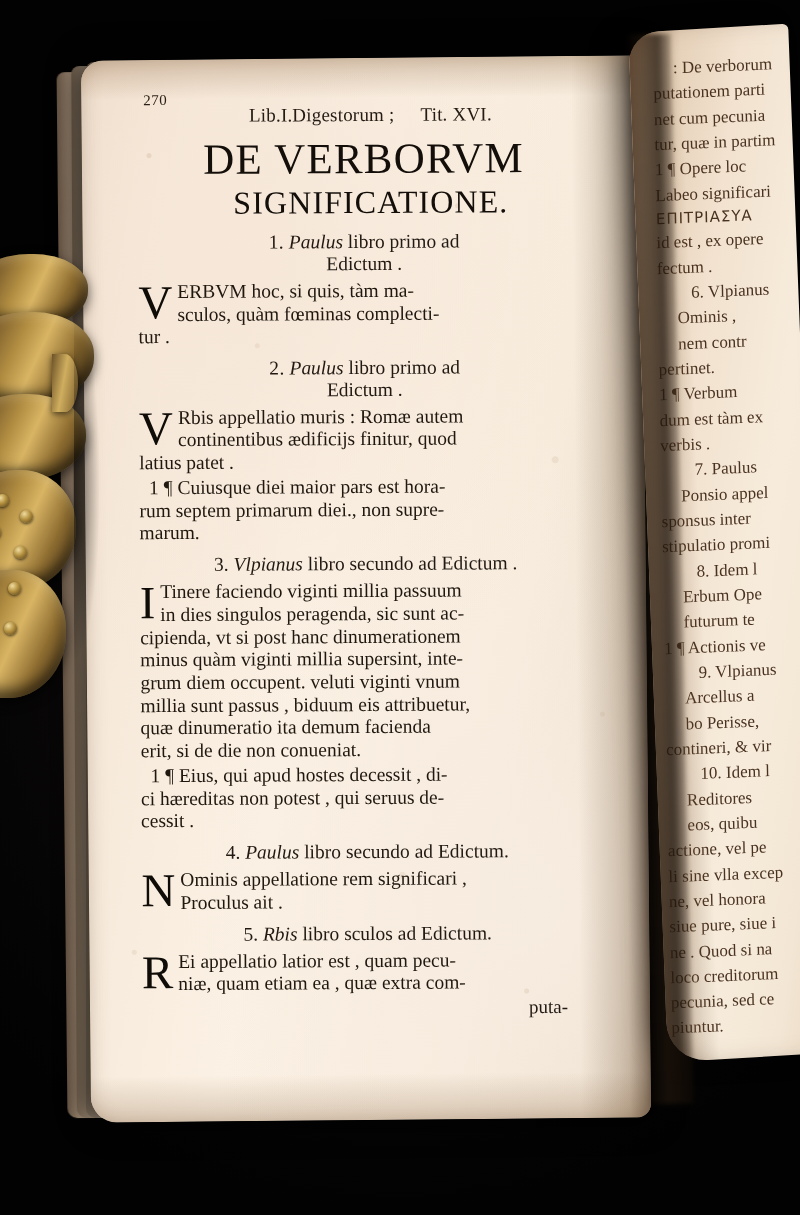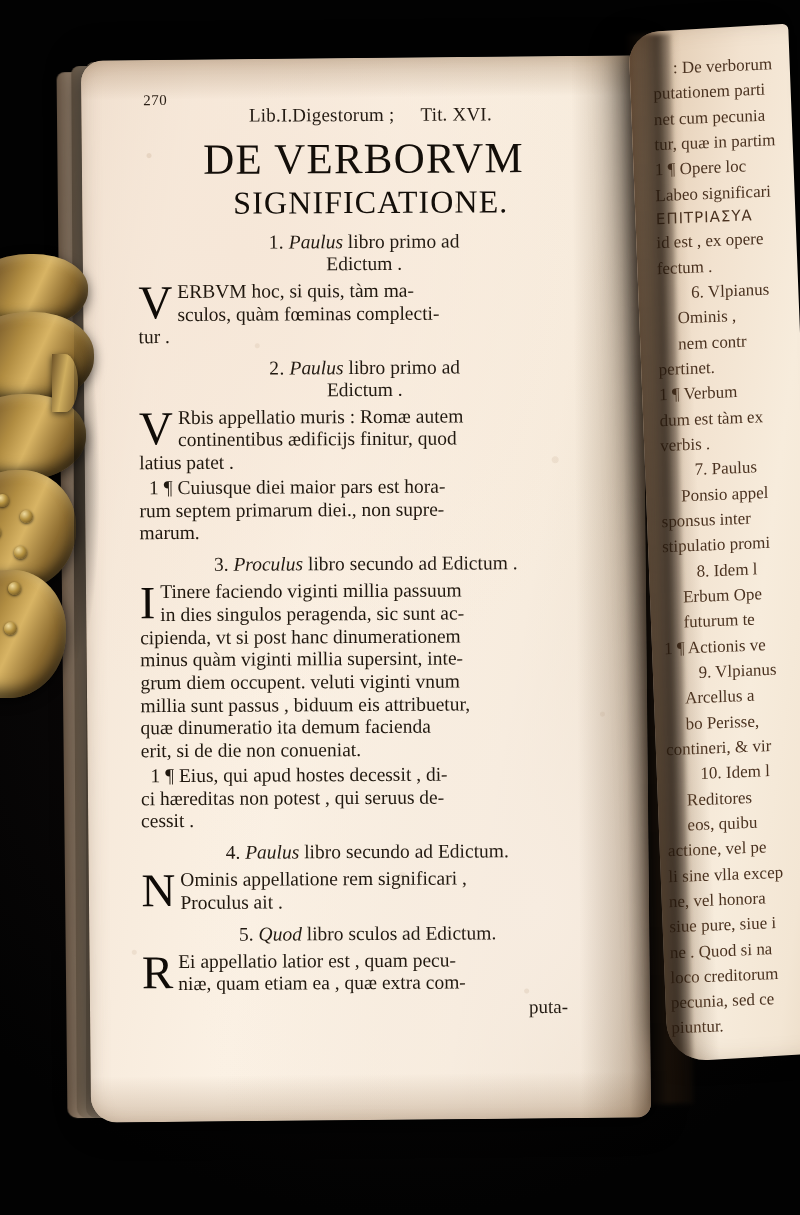--- a/index.html
+++ b/index.html
@@ -267,21 +267,21 @@
           &nbsp;&nbsp;<span>1</span>
           <span class="pilcrow">¶</span>
           <span>Cuiusque diei maior pars est hora-</span>
         </span>
         <span class="ln">rum septem primarum diei., non supre-</span>
         <span class="ln">marum.</span>
       </div>
 
       <div class="rubric-line">
         <span class="num">3.</span>
-        <i>Proculus</i>
+        <i>Vlpianus</i>
         <span>libro secundo ad Edictum .</span>
       </div>
 
       <div class="para">
         <span class="dc tall">I</span>
         <span class="ln">Tinere faciendo viginti millia passuum</span>
         <span class="ln">in dies singulos peragenda,  sic sunt ac-</span>
         <span class="ln">cipienda, vt si post hanc dinumerationem</span>
         <span class="ln">minus quàm viginti millia supersint, inte-</span>
         <span class="ln">grum diem occupent. veluti viginti vnum</span>
@@ -307,21 +307,21 @@
       </div>
 
       <div class="para">
         <span class="dc">N</span>
         <span class="ln">Ominis appellatione rem significari ,</span>
         <span class="ln">Proculus ait .</span>
       </div>
 
       <div class="rubric-line">
         <span class="num">5.</span>
-        <i>Quod</i>
+        <i>Rbis</i>
         <span>libro sculos ad Edictum.</span>
       </div>
 
       <div class="para">
         <span class="dc">R</span>
         <span class="ln">Ei appellatio latior est , quam pecu-</span>
         <span class="ln">niæ, quam etiam ea , quæ extra com-</span>
       </div>
 
       <div class="catchword">puta-</div>

